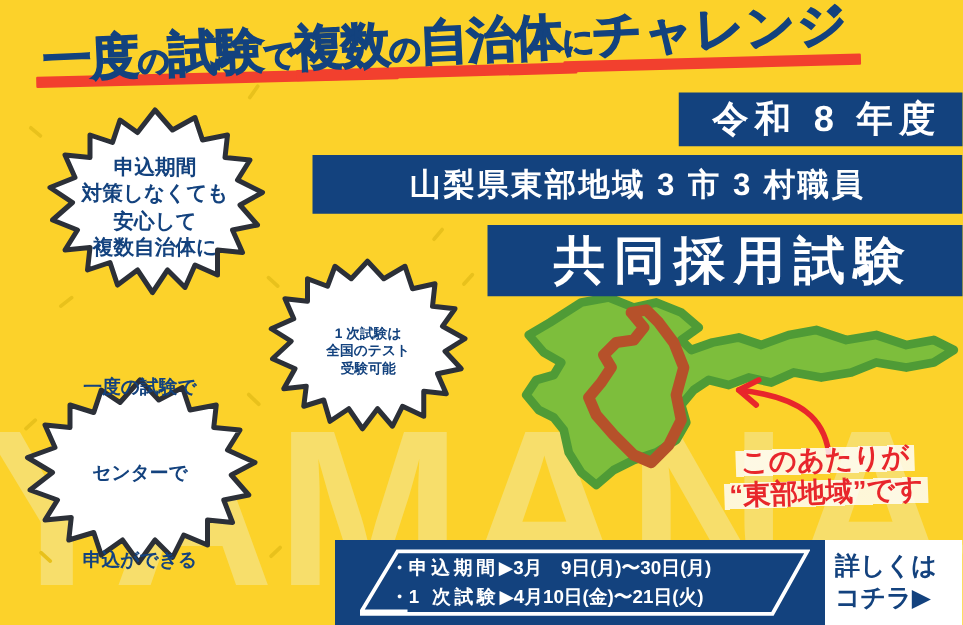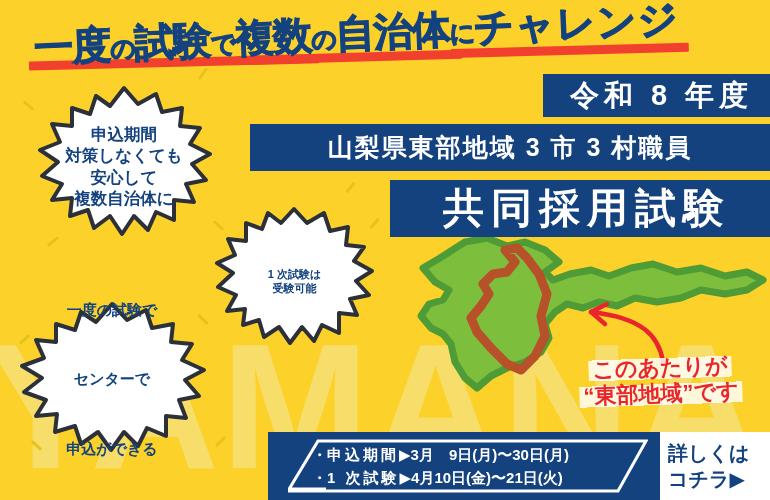--- a/index.html
+++ b/index.html
@@ -198,20 +198,21 @@
   <div class="bubble b2">
     <svg width="165" height="152" viewBox="0 0 165 152">
       <path fill="#FFFFFF" stroke="#2C3038" stroke-width="4" stroke-linejoin="round" d="M82,4 L95,18 L112,8 L118,26 L136,22 L134,40 L152,42 L142,56
                L160,66 L144,76 L157,90 L138,94 L145,110 L127,108 L127,128
                L110,120 L102,136 L90,122 L78,138 L67,122 L52,132 L47,115
                L31,120 L33,104 L15,106 L24,90 L6,82 L21,68 L5,58 L23,50
                L16,34 L34,36 L34,18 L50,24 L56,8 L69,18 Z"></path>
     </svg>
     <div class="txt">
       <div>1 次試験は</div>
+      <div>全国のテスト</div>
       <div>受験可能</div>
     </div>
   </div>
 
   <div class="bubble b3">
     <svg width="192" height="158" viewBox="0 0 192 158">
       <path fill="#FFFFFF" stroke="#2C3038" stroke-width="4" stroke-linejoin="round" d="M96,4 L111,20 L130,10 L136,28 L157,24 L155,42 L176,44 L166,60
                L188,70 L169,80 L183,96 L163,100 L170,118 L150,116 L150,136
                L131,128 L122,146 L108,132 L95,150 L82,132 L65,144 L59,126
                L39,132 L41,114 L20,116 L30,100 L8,92 L26,78 L6,66 L28,58

